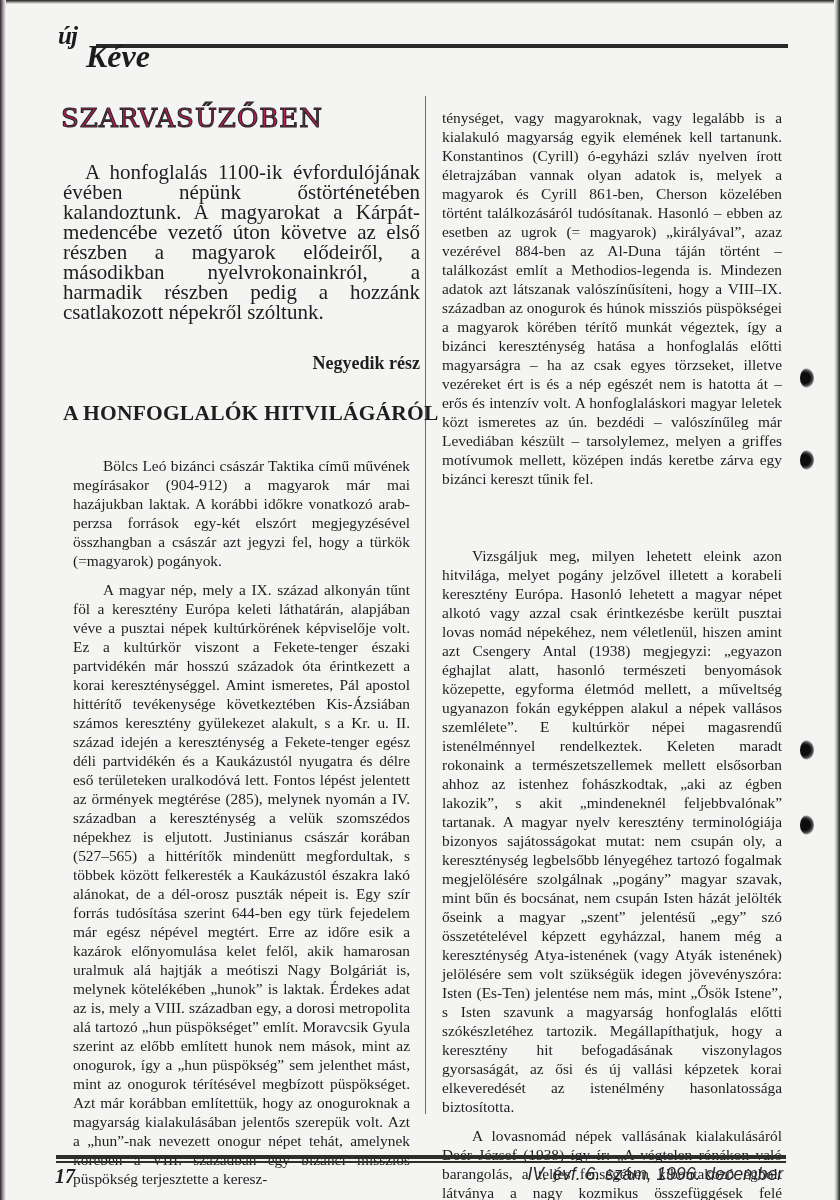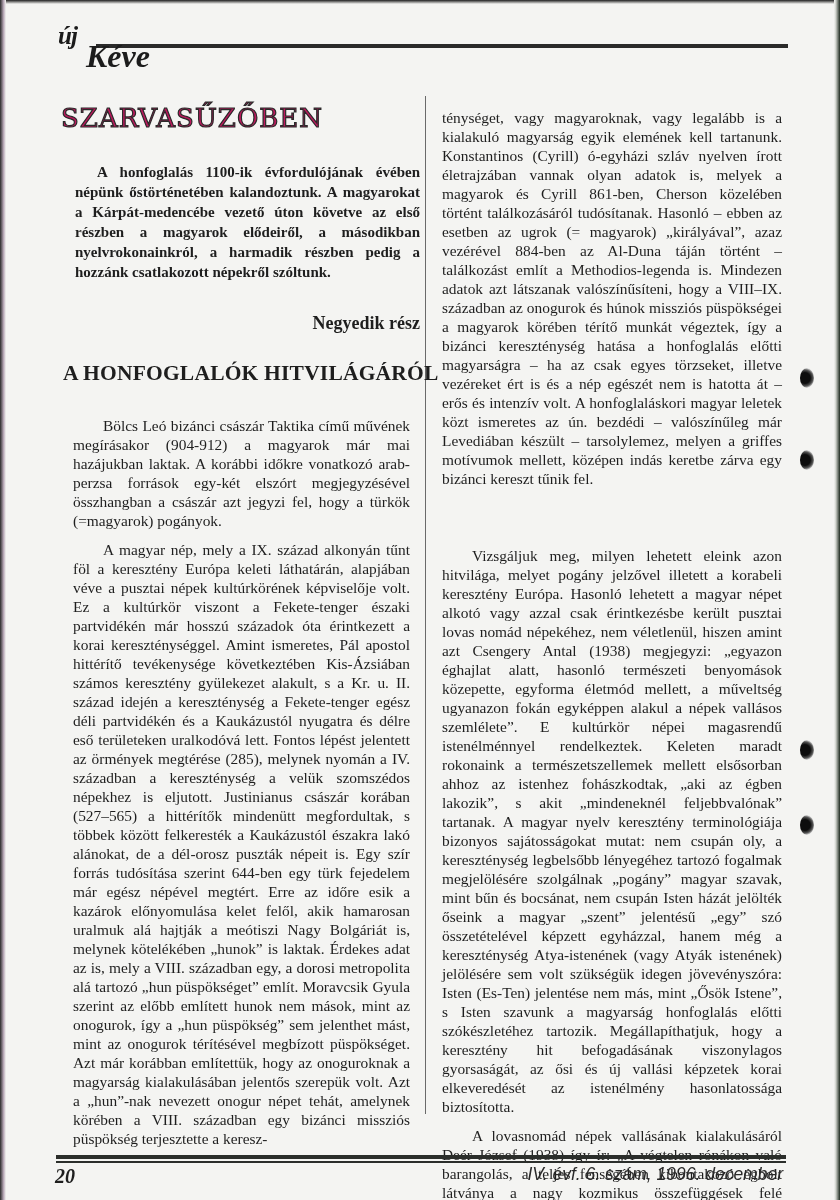--- a/index.html
+++ b/index.html
@@ -20,21 +20,21 @@
 
   .col { position:absolute; top:96px; font-size:15.4px; line-height:19.0px; text-align:justify; }
   .col-left { left:63px; width:357px; }
   .col-right { left:432px; width:360px; top:98px; }
   .divider { position:absolute; left:425px; top:96px; width:1px; height:1018px; background:#6a6a6a; }
 
   .title-deco {
     font-family:"DejaVu Serif", serif; font-size:26px; letter-spacing:1px; line-height:44px;
     color:#be185d; -webkit-text-stroke:1.2px #2a2a2a; text-align:left; margin:0 0 20px -2px; height:46px; white-space:nowrap;
   }
-  .intro { font-weight:bold; font-size:15px; line-height:20px; text-indent:22px; margin:0 0 0 12px; }
+  .intro { font-weight:normal; font-size:21px; line-height:20px; text-indent:22px; margin:0 0 0 0; }
   .part { font-weight:bold; font-size:18px; text-align:right; margin:30px 0 8px 0; line-height:22px; }
   .heading { font-weight:bold; font-size:21.5px; text-align:center; margin:26px 0 0 0; line-height:26px; letter-spacing:0.2px; white-space:nowrap; }
   p.body { margin:10px; text-indent:30px; }
   p.first { margin-top:30px; }
   p.noindent { text-indent:0; }
   .gap { height:38px; }
 
   .hole { position:absolute; width:14px; height:20px; border-radius:50%; background:radial-gradient(circle at 35% 50%, #0d0d0d 40%, #555 60%, #e0e0e0 75%, #f4f4f2 100%); }
 
   .footer-rule-thick { position:absolute; left:56px; top:1155px; width:730px; height:4px; background:#2b2e2b; }
@@ -73,14 +73,14 @@
   <p class="body">A lovasnomád népek vallásának kialakulásáról Deér József (1938) így ír: „A végtelen rónákon való barangolás, a teljes fenségében kibontakozó égbolt látványa a nagy kozmikus összefüggések felé irányítják az ember figyel-</p>
 </section>
 
 <div class="hole" style="left:800px; top:368px;"></div>
 <div class="hole" style="left:800px; top:450px;"></div>
 <div class="hole" style="left:800px; top:740px;"></div>
 <div class="hole" style="left:800px; top:815px;"></div>
 
 <div class="footer-rule-thick"></div>
 <div class="footer-rule-thin"></div>
-<div class="page-num">20</div>
+<div class="page-num">17</div>
 <div class="issue">IV. évf. 6. szám, 1996. december</div>
 
 </body></html>

